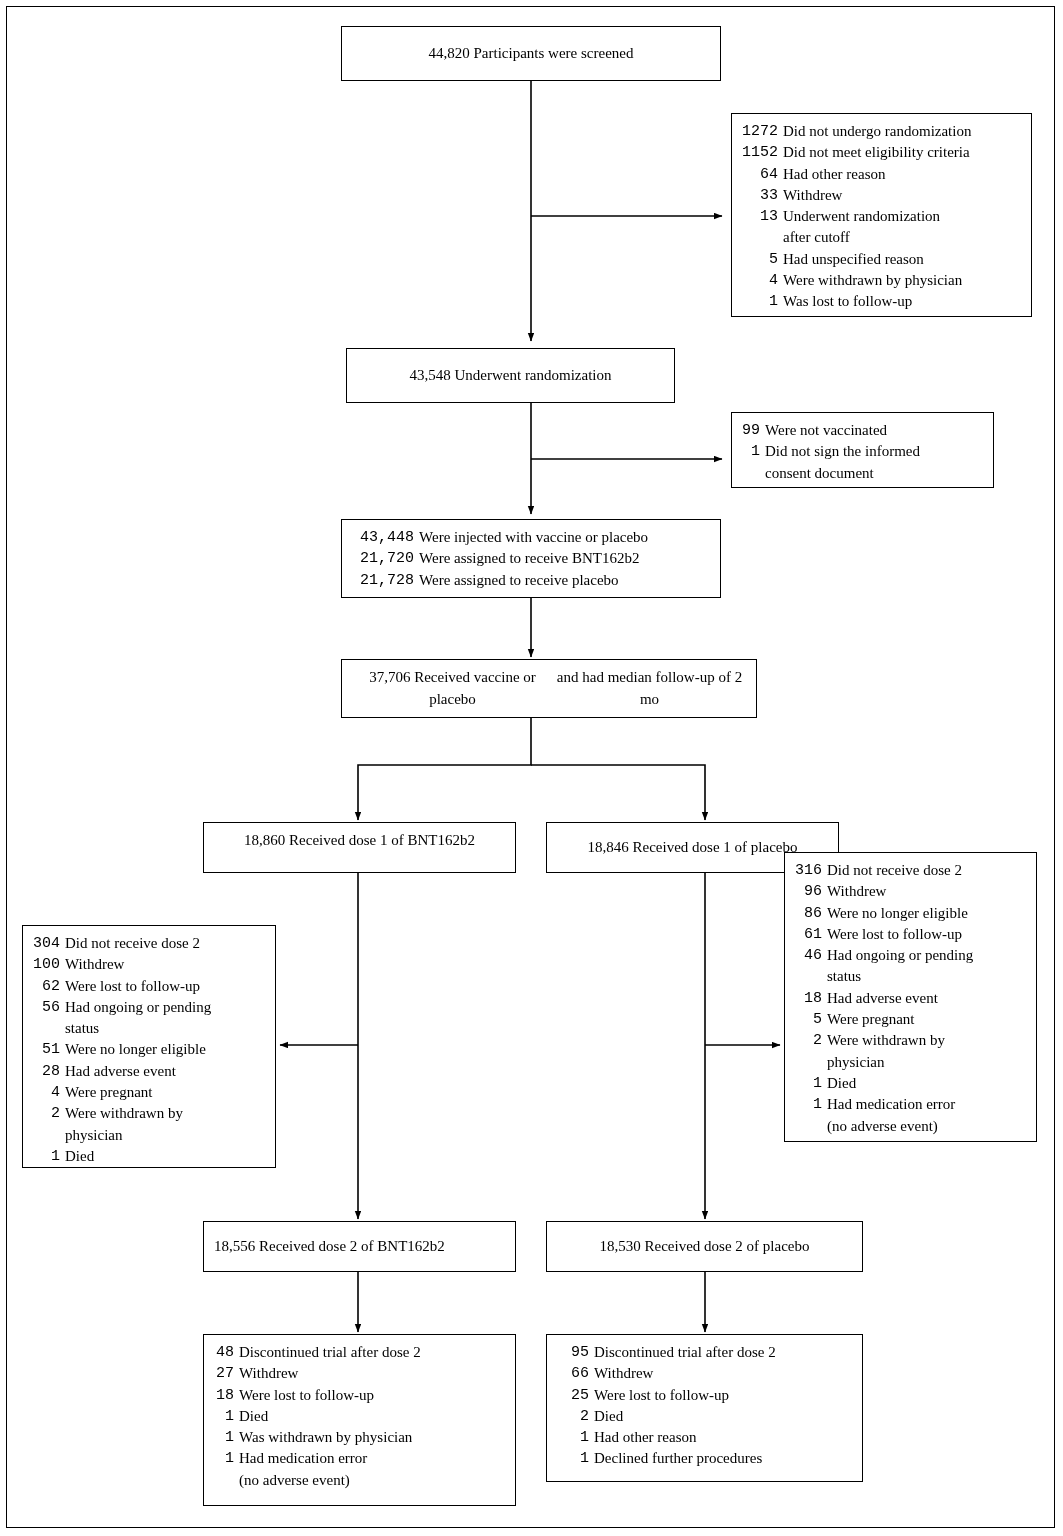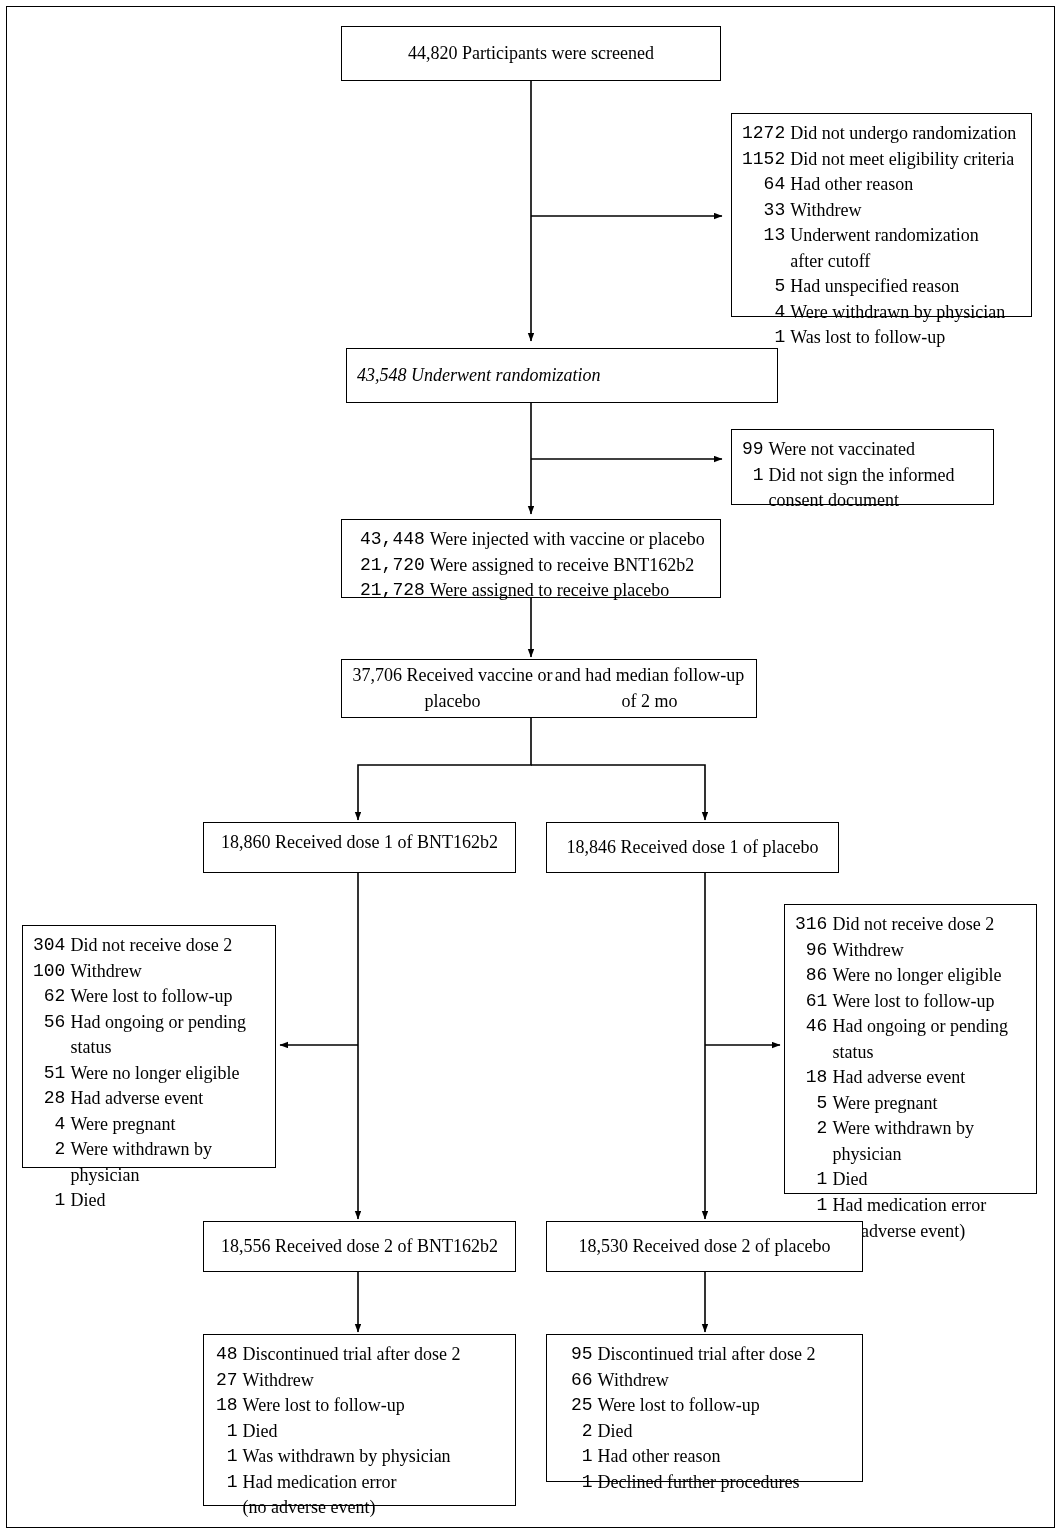--- a/index.html
+++ b/index.html
@@ -25,21 +25,21 @@
     width: 1049px;
     height: 1522px;
     border: 1px solid #000;
     box-sizing: border-box;
   }
   .box {
     position: absolute;
     box-sizing: border-box;
     border: 1px solid #000;
     background: #fff;
-    font-size: 18px;
+    font-size: 15px;
     line-height: 1.42;
     padding: 7px 10px;
   }
   .box.center {
     text-align: center;
   }
   .box.center .ln {
     display: block;
   }
   
@@ -145,25 +145,25 @@
         <span class="num">4</span>
         <span class="txt">Were withdrawn by physician</span>
       </div>
       <div class="row">
         <span class="num">1</span>
         <span class="txt">Was lost to follow-up</span>
       </div>
     </div>
   </div>
 
-  <div class="box center" style="left:346px; top:348px; width:432px; height:55px; display:flex; align-items:center; justify-content:flex-start;font-style:italic;">
+  <div class="box center" style="left:346px; top:348px; width:329px; height:55px; display:flex; align-items:center; justify-content:center;">
     <span class="ln">43,548 Underwent randomization</span>
   </div>
 
-  <div class="box" style="left:731px; top:429px; width:263px; height:76px;">
+  <div class="box" style="left:731px; top:412px; width:263px; height:76px;">
     <div class="lst">
       <div class="row">
         <span class="num">99</span>
         <span class="txt">Were not vaccinated</span>
       </div>
       <div class="row">
         <span class="num">1</span>
         <span class="txt">Did not sign the informed
 consent document</span>
       </div>
@@ -236,21 +236,21 @@
         <span class="txt">Were withdrawn by
 physician</span>
       </div>
       <div class="row">
         <span class="num">1</span>
         <span class="txt">Died</span>
       </div>
     </div>
   </div>
 
-  <div class="box" style="left:784px; top:904px; width:253px; height:290px;">
+  <div class="box" style="left:784px; top:852px; width:253px; height:290px;">
     <div class="lst">
       <div class="row">
         <span class="num">316</span>
         <span class="txt">Did not receive dose 2</span>
       </div>
       <div class="row">
         <span class="num">96</span>
         <span class="txt">Withdrew</span>
       </div>
       <div class="row">
@@ -284,21 +284,21 @@
         <span class="txt">Died</span>
       </div>
       <div class="row">
         <span class="num">1</span>
         <span class="txt">Had medication error
 (no adverse event)</span>
       </div>
     </div>
   </div>
 
-  <div class="box center" style="left:203px; top:1221px; width:313px; height:51px; display:flex; align-items:center; justify-content:center;">
+  <div class="box center" style="left:203px; top:1221px; width:313px; height:51px; display:flex; align-items:center; ">
     <span class="ln">18,556 Received dose 2 of BNT162b2</span>
   </div>
 
   <div class="box center" style="left:546px; top:1221px; width:317px; height:51px; display:flex; align-items:center; justify-content:center;">
     <span class="ln">18,530 Received dose 2 of placebo</span>
   </div>
 
   <div class="box" style="left:203px; top:1334px; width:313px; height:172px; padding-left:12px;">
     <div class="lst">
       <div class="row">

